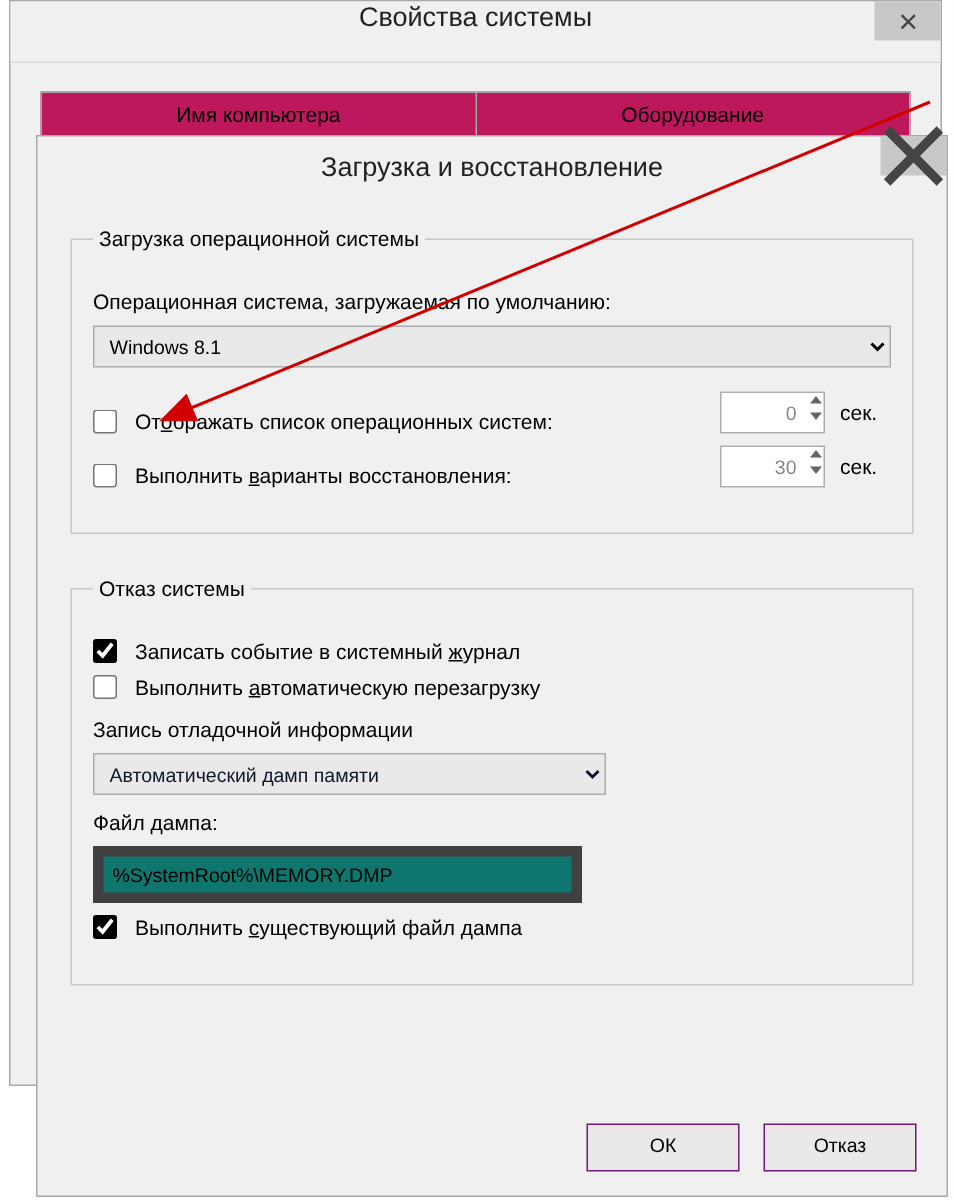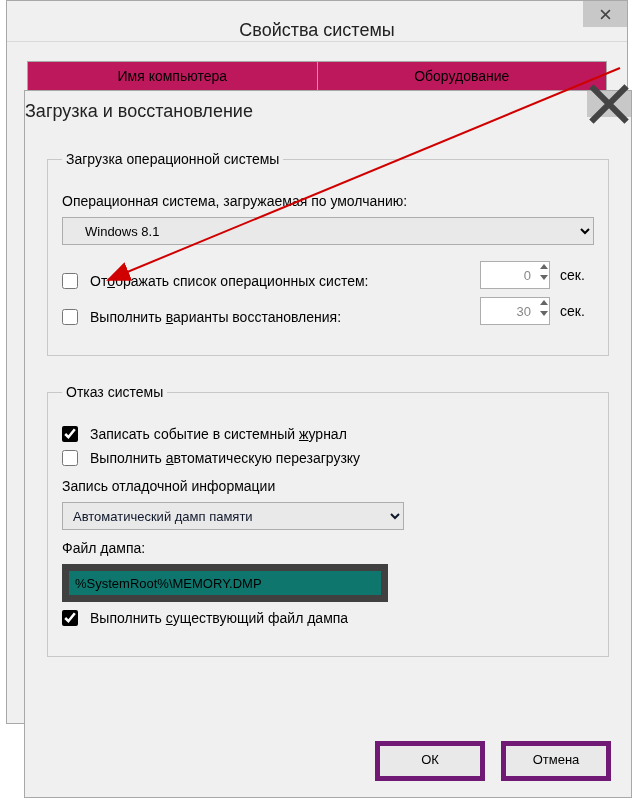--- a/index.html
+++ b/index.html
@@ -1,62 +1,62 @@
 <!DOCTYPE html>
 <html><head>
 <meta charset="utf-8">
 <style>
 html,body{margin:0;padding:0;font-family:"Segoe UI",Tahoma,sans-serif;font-size:13px;color:#000;background:#fff}
 .screen{position:relative;width:635px;height:800px;background:#fff;overflow:hidden}
 
 
 .parent{position:absolute;left:6px;top:0;width:622px;height:724px;background:#f0f0f0;border:1px solid #a8a8a8;box-sizing:border-box}
-.parent-titlebar{position:absolute;left:0;top:0;right:0;height:40px;background:#f0f0f0;border-bottom:1px solid #d8d8d8;display:flex;justify-content:center;align-items:flex-end}
+.parent-titlebar{position:absolute;left:0;top:0;right:0;height:40px;background:#f0f0f0;border-bottom:1px solid #d8d8d8;display:flex;justify-content:center;align-items:flex-start}
 .parent-title{font-size:18px;color:#222}
 .close-btn{position:absolute;right:0;top:0;width:44px;height:26px;background:#c8c8c8;display:flex;align-items:center;justify-content:center;cursor:default}
 .close-btn svg{width:11px;height:11px}
 
 .tabs{position:absolute;left:20px;top:60px;right:20px;height:30px;display:flex;border-bottom:1px solid #a8a8a8}
 .tab{flex:1;text-align:center;line-height:28px;border:1px solid #a8a8a8;border-bottom:none;background:#be185d;font-size:14px}
 .tab+.tab{border-left:none}
 
 
 .child{position:absolute;left:24px;top:90px;width:608px;height:708px;background:#f0f0f0;border:1px solid #a8a8a8;box-sizing:border-box}
-.child-titlebar{position:absolute;left:0;top:0;right:0;height:40px;display:flex;align-items:center}
+.child-titlebar{position:absolute;left:0;top:0;right:0;height:40px;display:flex;justify-content:center;align-items:center}
 .child-title{font-size:18px;color:#222}
 .child-close{position:absolute;right:0;top:0;width:44px;height:26px;background:#c8c8c8;display:flex;align-items:center;justify-content:center;cursor:default}
 
 .body{position:absolute;left:22px;top:56px;right:22px;bottom:66px}
 
 fieldset{border:1px solid #c8c8c8;margin:4px 0 28px 0;padding:18px 14px 22px 14px;background:#f0f0f0}
 legend{padding:0 4px;font-size:14px}
 
 .row{display:flex;align-items:flex-end;margin:8px 0;gap:6px}
 .lbl{font-size:14px}
 
-select.os{width:100%;height:28px;border:1px solid #adadad;background:#e9e9e9;font:inherit;padding:0 18px;color:#000}
+select.os{width:100%;height:28px;border:1px solid #adadad;background:#e9e9e9;font:inherit;padding:0 6px;color:#000}
 select.dump{width:342px;height:28px;border:1px solid #adadad;background:#e9e9e9;font:inherit;padding:0 6px;color:#0f172a}
 
 input[type=checkbox]{width:16px;height:16px;margin:0 6px 0 0;accent-color:#000}
 
 .spin-wrap{display:flex;align-items:center;margin-left:auto}
 .spin{width:46px;height:26px;border:1px solid #adadad;background:#fff;text-align:right;padding:0 18px 0 4px;font:inherit}
 .spin[disabled]{color:#888;background:#fff}
 .spinner{position:relative;width:0}
 .spinner::before,.spinner::after{content:'';position:absolute;right:2px;width:0;height:0;border-left:4px solid transparent;border-right:4px solid transparent}
 .spinner::before{top:-11px;border-bottom:5px solid #666}
 .spinner::after{top:0;border-top:5px solid #666}
 .unit{margin-left:10px;width:34px;font-size:14px}
 
 .underline{text-decoration:underline}
 
 input[type=text]{width:300px;height:24px;border:7px solid #404040;background:#0f766e;padding:0 6px;font:inherit}
 
 .btnbar{position:absolute;right:20px;bottom:16px;display:flex;gap:16px}
-.btn{width:100px;height:30px;border:5px solid #701a75;background:#e9e9e9;font:inherit;cursor:default;text-align:center;line-height:28px}
+.btn{width:100px;height:30px;border:1px solid #701a75;background:#e9e9e9;font:inherit;cursor:default;text-align:center;line-height:28px}
 
 
 .arrow{position:absolute;pointer-events:none;left:0;top:0}
 </style>
 </head>
 <body>
 
 <div class="screen">
 
   <div class="parent">
@@ -150,21 +150,21 @@
         <div class="row">
           <input type="checkbox" checked="" style="">
           <span class="lbl"><span>Выполнить </span><span class="underline">с</span><span>уществующий файл дампа</span></span>
         </div>
       </fieldset>
 
     </div>
 
     <div class="btnbar">
       <div class="btn">ОК</div>
-      <div class="btn">Отмена</div>
+      <div class="btn">Отказ</div>
     </div>
   </div>
 
   <svg class="arrow" width="635" height="800">
     <defs>
       <marker id="ah" markerWidth="12" markerHeight="10" refX="11" refY="5" orient="auto">
         <path d="M0,0 L12,5 L0,10 Z" fill="#d00000"></path>
       </marker>
     </defs>
     <line x1="620" y1="68" x2="108" y2="280" stroke="#d00000" stroke-width="2" marker-end="url(#ah)"></line>

